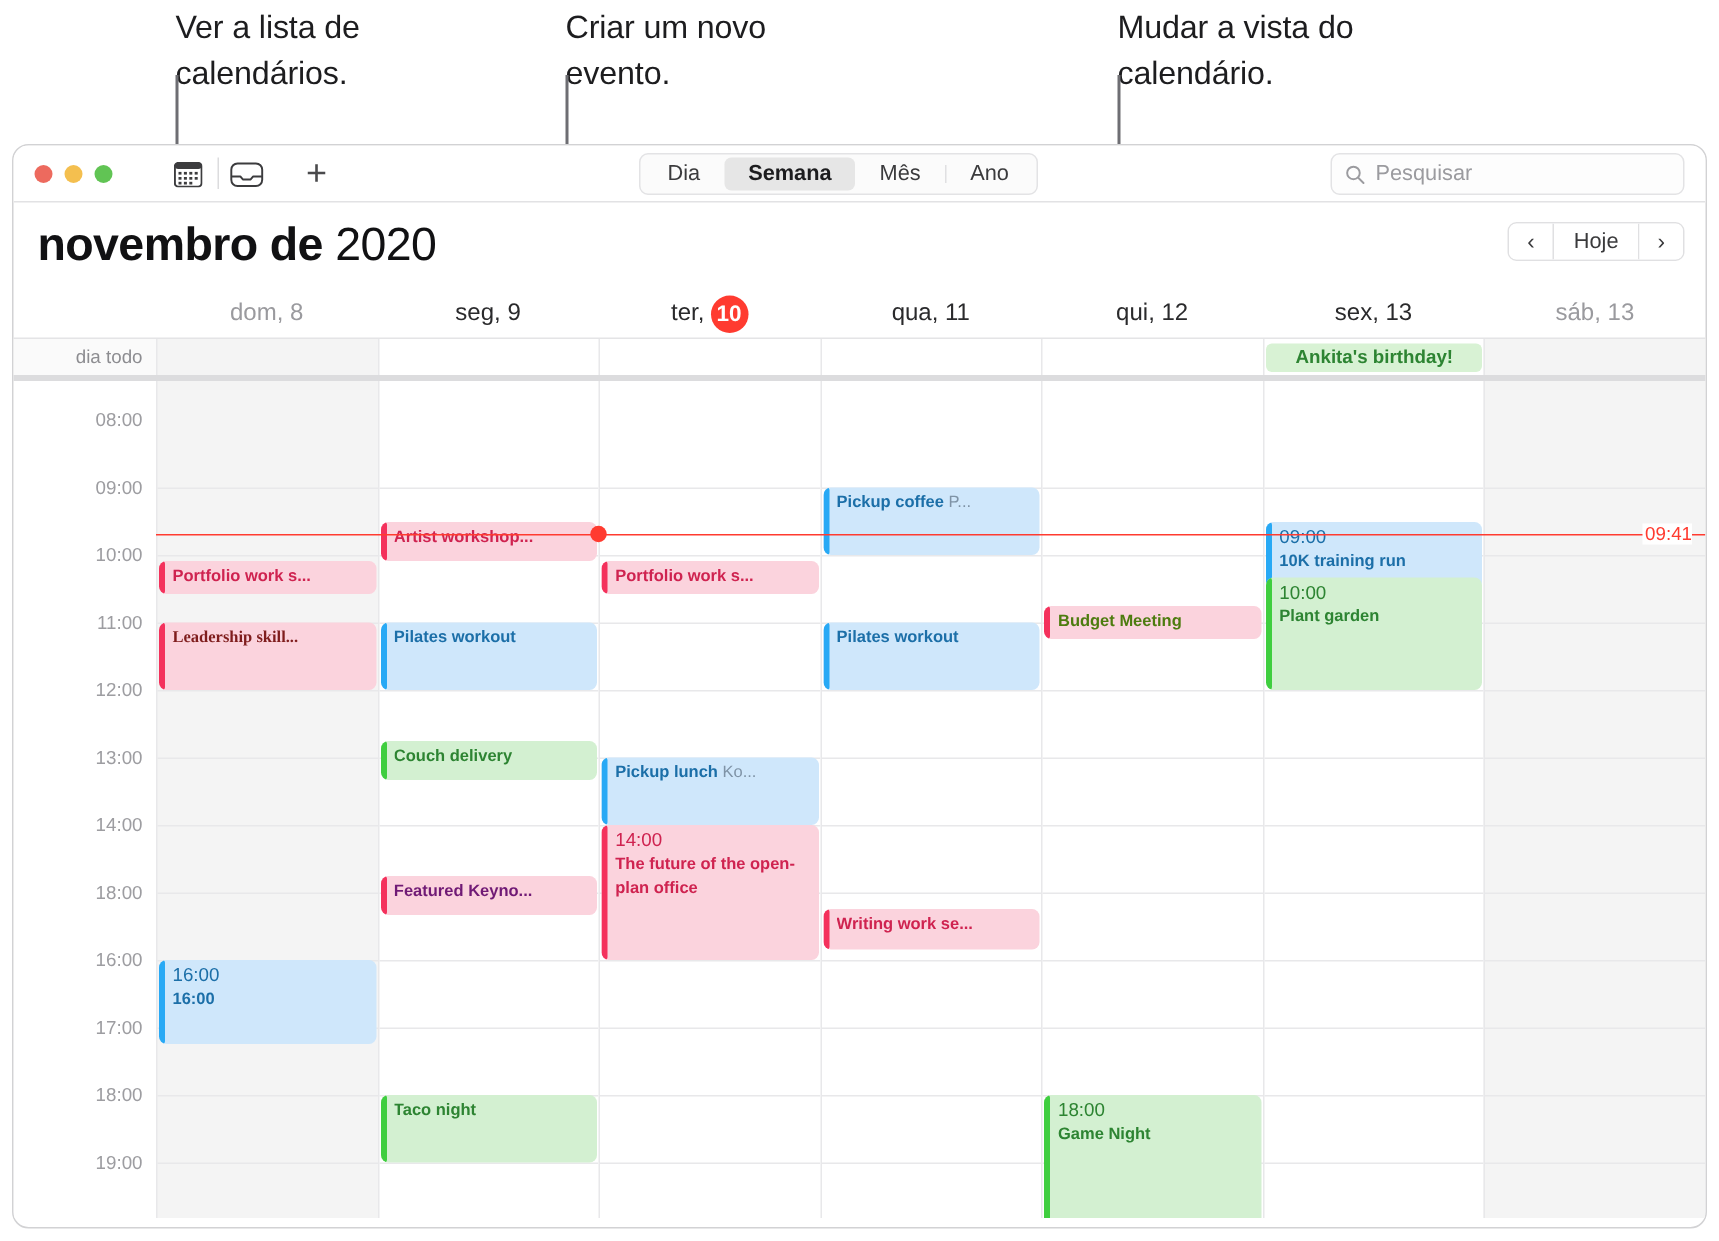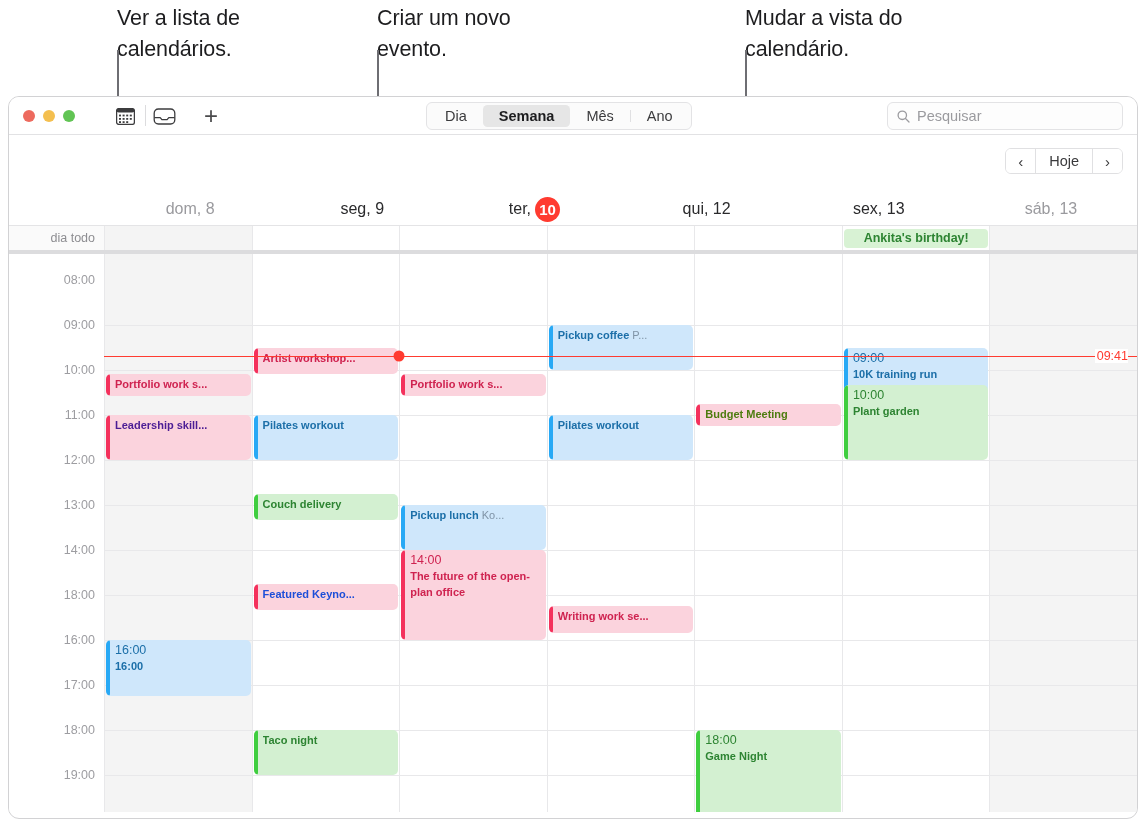--- a/index.html
+++ b/index.html
@@ -276,38 +276,44 @@
       <div id="search">
         <svg width="13" height="13" viewBox="0 0 13 13">
           <circle cx="5.3" cy="5.3" r="4.2" fill="none" stroke="#9b9b9f" stroke-width="1.3"></circle>
           <line x1="8.5" y1="8.5" x2="12" y2="12" stroke="#9b9b9f" stroke-width="1.3" stroke-linecap="round"></line>
         </svg>
         <span class="ph">Pesquisar</span>
       </div>
     </div>
 
     <div id="titlebar">
+      <div id="month-title">
+        <span class="m">novembro de</span><span> </span><span class="y">2020</span>
+      </div>
       <div id="nav">
         <div class="nav-b" id="nav-prev">‹</div>
         <div class="nav-b" id="nav-today">Hoje</div>
         <div class="nav-b" id="nav-next">›</div>
       </div>
     </div>
 
     <div id="weekdays">
       <div class="gut"></div>
       <div class="wd dim">
           <span>dom, 8</span>
         </div>
       <div class="wd">
           <span>seg, 9</span>
         </div>
       <div class="wd">
           <span>ter,</span>
           <span class="badge">10</span>
+        </div>
+      <div class="wd">
+          <span>qua, 11</span>
         </div>
       <div class="wd">
           <span>qui, 12</span>
         </div>
       <div class="wd">
           <span>sex, 13</span>
         </div>
       <div class="wd dim">
           <span>sáb, 13</span>
         </div>
@@ -364,21 +370,21 @@
             </div>
             <div class="ev" style="top: 119.75px; height: 22.5px; left: 1px; right: 1px; background: rgb(251, 211, 221);">
               <div class="bar" style="background: rgb(244, 49, 92);"></div>
               <div class="body">
                 <div class="t" style="color: rgb(207, 35, 80);">Portfolio work s...</div>
               </div>
             </div>
             <div class="ev" style="top: 161px; height: 45px; left: 1px; right: 1px; background: rgb(251, 211, 221);">
               <div class="bar" style="background: rgb(244, 49, 92);"></div>
               <div class="body">
-                <div class="t" style="color: #4c1d95;">Leadership skill...</div>
+                <div class="t" style="color: #7f1d1d; font-family: Liberation Serif, serif;">Leadership skill...</div>
               </div>
             </div>
           </div>
         <div class="daycol">
             <div class="hline" style="top: 71px;"></div>
             <div class="hline" style="top: 116px;"></div>
             <div class="hline" style="top: 161px;"></div>
             <div class="hline" style="top: 206px;"></div>
             <div class="hline" style="top: 251px;"></div>
             <div class="hline" style="top: 296px;"></div>
@@ -401,21 +407,21 @@
             </div>
             <div class="ev" style="top: 239.75px; height: 26.25px; left: 1px; right: 1px; background: rgb(211, 240, 209);">
               <div class="bar" style="background: rgb(63, 206, 63);"></div>
               <div class="body">
                 <div class="t" style="color: rgb(45, 132, 50);">Couch delivery</div>
               </div>
             </div>
             <div class="ev" style="top: 329.75px; height: 26.25px; left: 1px; right: 1px; background: rgb(251, 211, 221);">
               <div class="bar" style="background: rgb(244, 49, 92);"></div>
               <div class="body">
-                <div class="t" style="color: #1d4ed8;">Featured Keyno...</div>
+                <div class="t" style="color: #701a75;">Featured Keyno...</div>
               </div>
             </div>
             <div class="ev" style="top: 476px; height: 45px; left: 1px; right: 1px; background: rgb(211, 240, 209);">
               <div class="bar" style="background: rgb(63, 206, 63);"></div>
               <div class="body">
                 <div class="t" style="color: rgb(45, 132, 50);">Taco night</div>
               </div>
             </div>
           </div>
         <div class="daycol">

